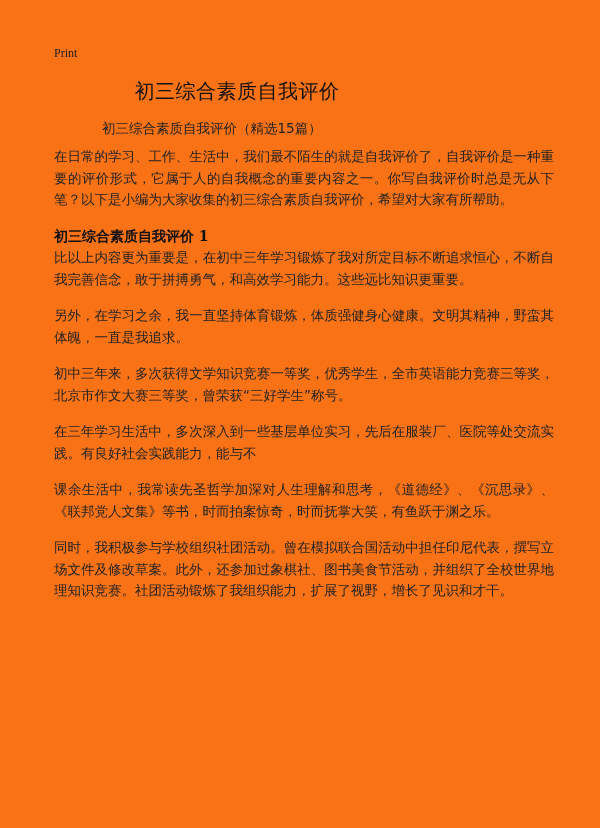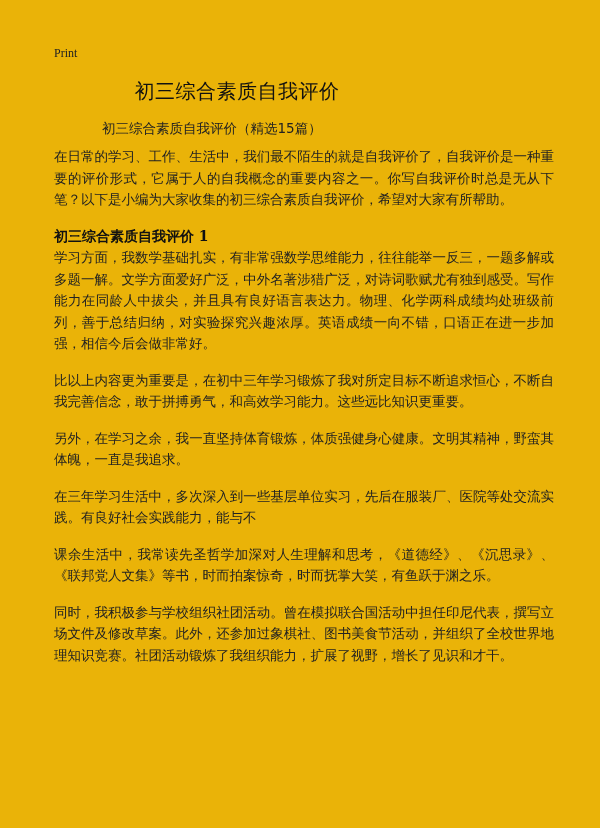--- a/index.html
+++ b/index.html
@@ -1,17 +1,17 @@
 <!DOCTYPE html>
 <html><head>
 <meta charset="utf-8">
 <style>
   html, body { margin: 0; padding: 0; background: #ffffff; }
   body { width: 600px; height: 828px; overflow: hidden; position: relative; color: #1a1a1a; }
-  .page { position: absolute; left: 0; top: 0; width: 600px; height: 828px; background: #eab308; }
+  .page { position: absolute; left: 0; top: 0; width: 600px; height: 828px; background: #f97316; }
   .print-link {
     position: absolute; left: 54px; top: 46px;
     font-family: "Liberation Serif", "DejaVu Serif", serif;
     font-size: 12px; color: #222; text-decoration: none; cursor: pointer;
   }
   .doc-title {
     position: absolute; left: 0; top: 78px; width: 474px; text-align: center;
     font-family: "DejaVu Sans", sans-serif; font-size: 20px; font-weight: normal;
     color: #111; margin: 0; letter-spacing: 0.5px;
   }
@@ -34,21 +34,21 @@
 
 <div class="page">
   <a class="print-link">Print</a>
   <h1 class="doc-title">初三综合素质自我评价</h1>
   <div class="subtitle">初三综合素质自我评价（精选15篇）</div>
 
   <div class="content">
     <p>在日常的学习、工作、生活中，我们最不陌生的就是自我评价了，自我评价是一种重要的评价形式，它属于人的自我概念的重要内容之一。你写自我评价时总是无从下笔？以下是小编为大家收集的初三综合素质自我评价，希望对大家有所帮助。</p>
 
     <h2>初三综合素质自我评价 1</h2>
-    <p>学习方面，我数学基础扎实，有非常强数学思维能力，往往能举一反三，一题多解或多题一解。文学方面爱好广泛，中外名著涉猎广泛，对诗词歌赋尤有独到感受。写作能力在同龄人中拔尖，并且具有良好语言表达力。物理、化学两科成绩均处班级前列，善于总结归纳，对实验探究兴趣浓厚。英语成绩一向不错，口语正在进一步加强，相信今后会做非常好。</p>
     <p>比以上内容更为重要是，在初中三年学习锻炼了我对所定目标不断追求恒心，不断自我完善信念，敢于拼搏勇气，和高效学习能力。这些远比知识更重要。</p>
     <p>另外，在学习之余，我一直坚持体育锻炼，体质强健身心健康。文明其精神，野蛮其体魄，一直是我追求。</p>
+    <p>初中三年来，多次获得文学知识竞赛一等奖，优秀学生，全市英语能力竞赛三等奖，北京市作文大赛三等奖，曾荣获“三好学生”称号。</p>
     <p>在三年学习生活中，多次深入到一些基层单位实习，先后在服装厂、医院等处交流实践。有良好社会实践能力，能与不</p>
     <p>课余生活中，我常读先圣哲学加深对人生理解和思考，《道德经》、《沉思录》、《联邦党人文集》等书，时而拍案惊奇，时而抚掌大笑，有鱼跃于渊之乐。</p>
     <p>同时，我积极参与学校组织社团活动。曾在模拟联合国活动中担任印尼代表，撰写立场文件及修改草案。此外，还参加过象棋社、图书美食节活动，并组织了全校世界地理知识竞赛。社团活动锻炼了我组织能力，扩展了视野，增长了见识和才干。</p>
 
   </div>
 </div>
 
 </body></html>

